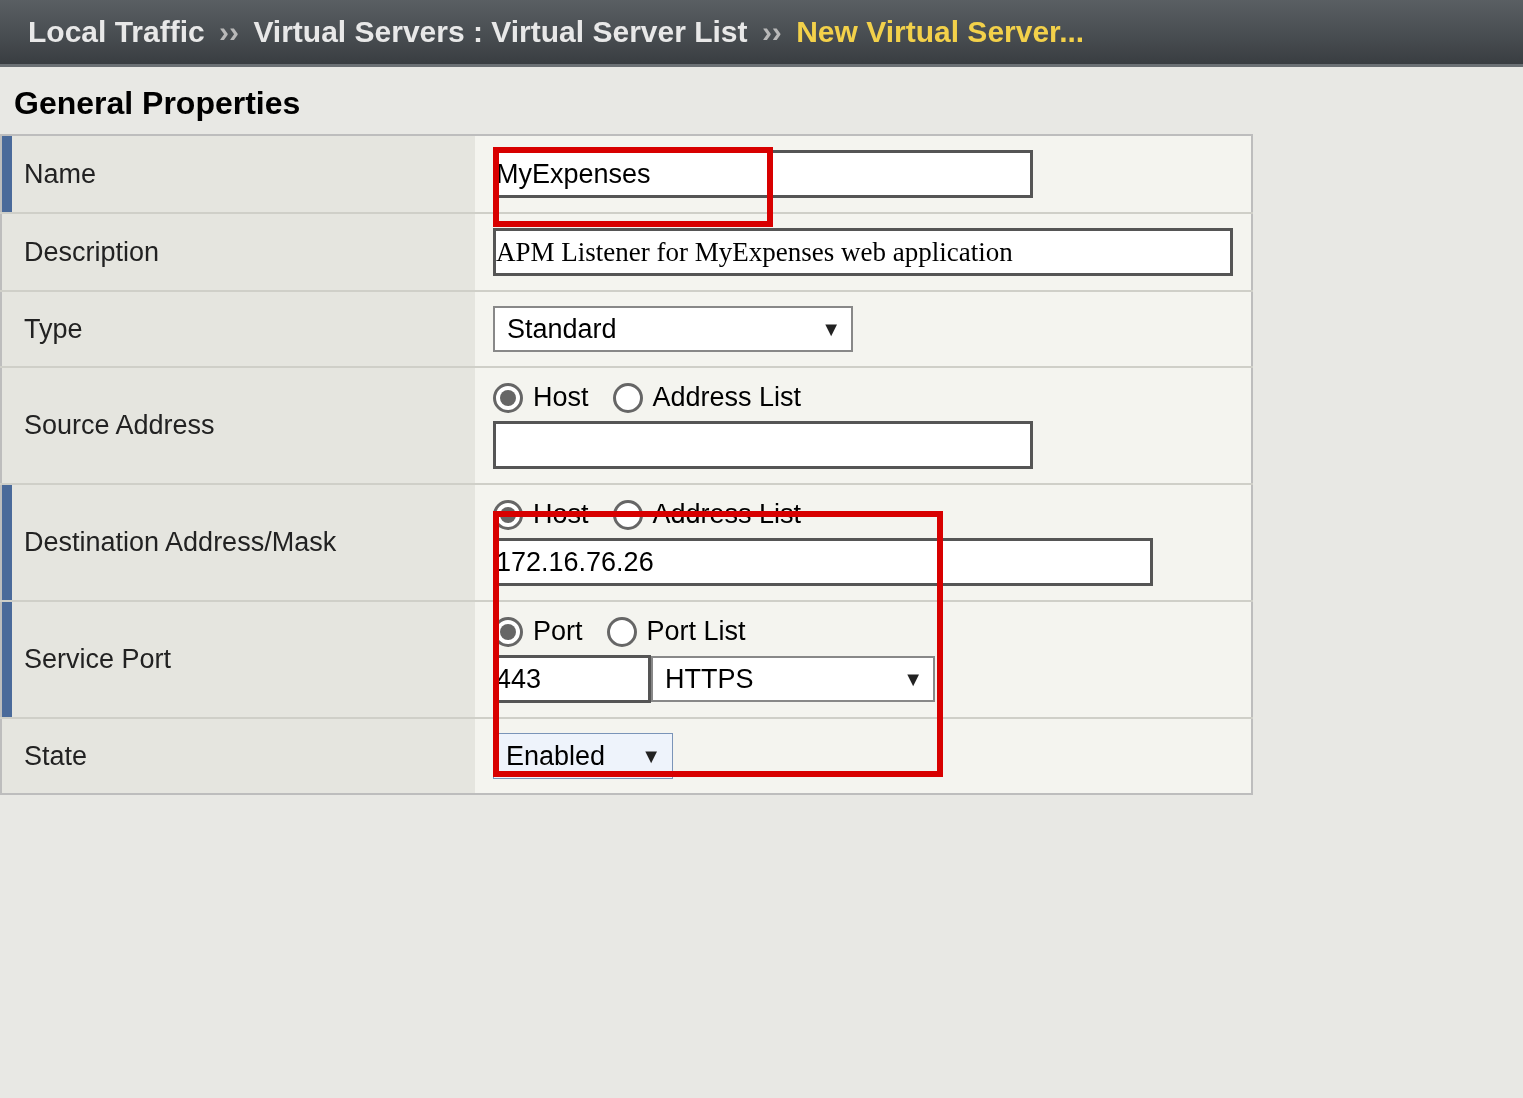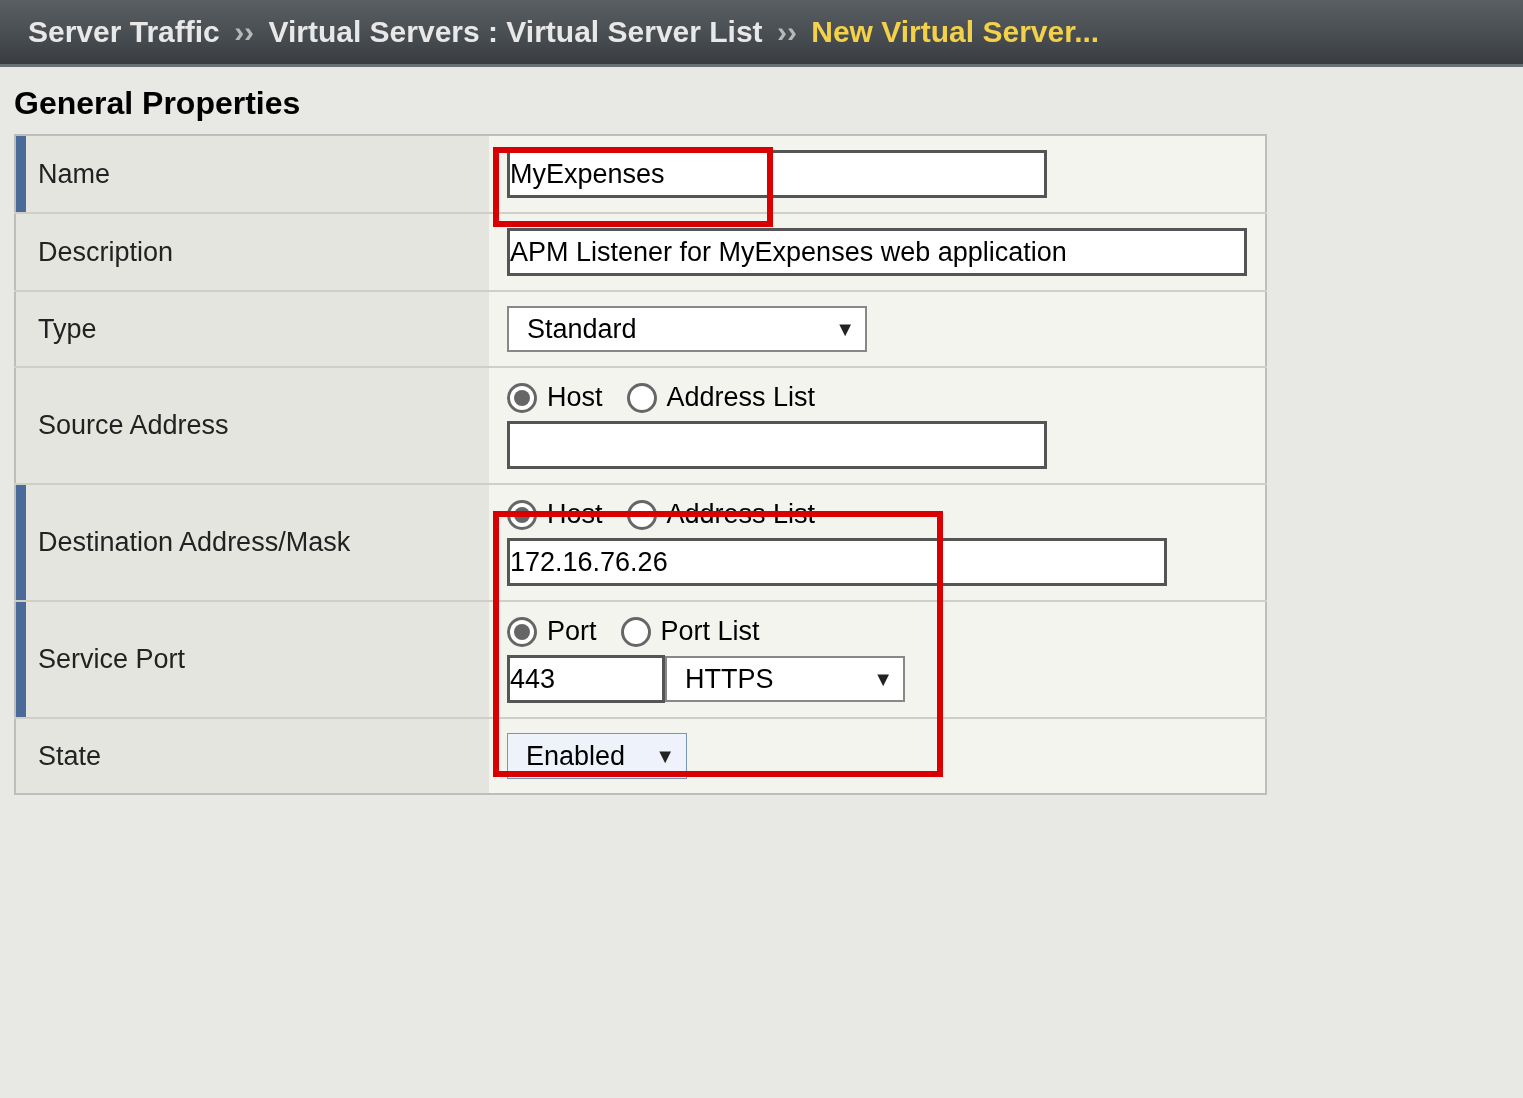--- a/index.html
+++ b/index.html
@@ -19,21 +19,20 @@
   .section-title {
     font-size: 32px;
     font-weight: bold;
     color: #000;
     padding: 18px 28px 12px 14px;
   }
   .prop-table {
     border: 2px solid #bdbdbd;
     border-collapse: collapse;
     width: 1253px;
-    margin-left: 14px;
     background: #e5e5df;
   }
   .prop-table tr { border-top: 2px solid #cfcfc8; }
   .prop-table tr:first-child { border-top: none; }
   .prop-table td.label {
     width: 479px;
     padding: 20px 14px 20px 22px;
     font-size: 27px;
     color: #222;
     background: #e5e5df;
@@ -54,41 +53,41 @@
   }
   input[type="text"].txt {
     font-size: 27px;
     padding: 6px 0;
     border: 3px solid #555;
     background: #fff;
     color: #000;
     height: 48px;
   }
   .txt.w540 { width: 540px; }
-  .txt.w740 { width: 740px; }
+  .txt.w740 { width: 740px; font-family: Liberation Serif, serif; }
   .txt.w540b { width: 540px; }
   .txt.w150 { width: 158px; }
   .sel {
     font-size: 27px;
-    padding: 4px 40px 4px 18px;
+    padding: 4px 40px 4px 12px;
     border: 2px solid #888;
     background: #fff;
     height: 46px;
     appearance: none;
     -webkit-appearance: none;
     position: relative;
   }
   .sel-wrap { position: relative; display: inline-block; }
   .sel-wrap .chev {
     position: absolute; right: 12px; top: 50%; transform: translateY(-50%);
     pointer-events: none;
     font-size: 20px; color: #222;
   }
   .sel.w360 { width: 360px; }
-  .sel.w240 { width: 240px; }
+  .sel.w240 { width: 284px; }
   .sel.state { width: 180px; background: #eef3fb; border: 1px solid #7a94b8; }
   .radio-row { display: flex; align-items: center; gap: 6px; margin-bottom: 8px; }
   .radio {
     appearance: none;
     width: 30px; height: 30px;
     border: 3px solid #666;
     border-radius: 50%;
     background: #fff;
     position: relative;
     cursor: pointer;
@@ -125,21 +124,21 @@
     pointer-events: none;
   }
   .container { position: relative; }
 </style>
 </head>
 <body>
 
 <div class="container">
 
   <div class="breadcrumb">
-    <span class="link">Server Traffic</span>
+    <span class="link">Local Traffic</span>
     <span class="sep">››</span>
     <span class="link">Virtual Servers : Virtual Server List</span>
     <span class="sep">››</span>
     <span class="current">New Virtual Server...</span>
   </div>
 
   <div class="section-title">General Properties</div>
 
   <table class="prop-table">
 

